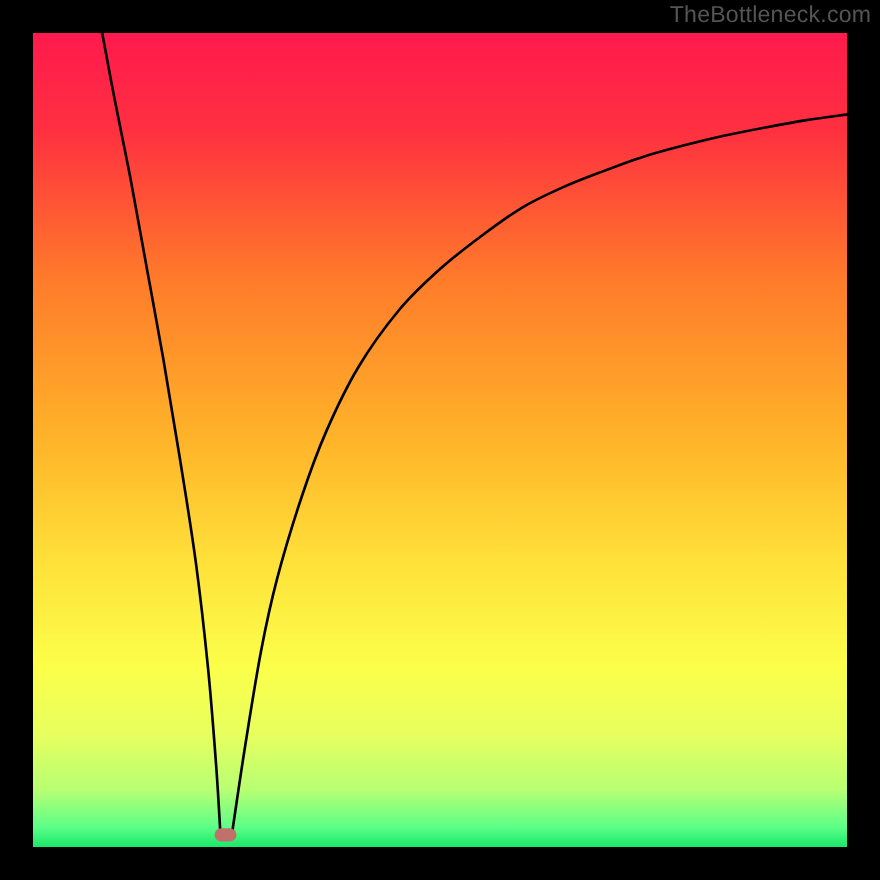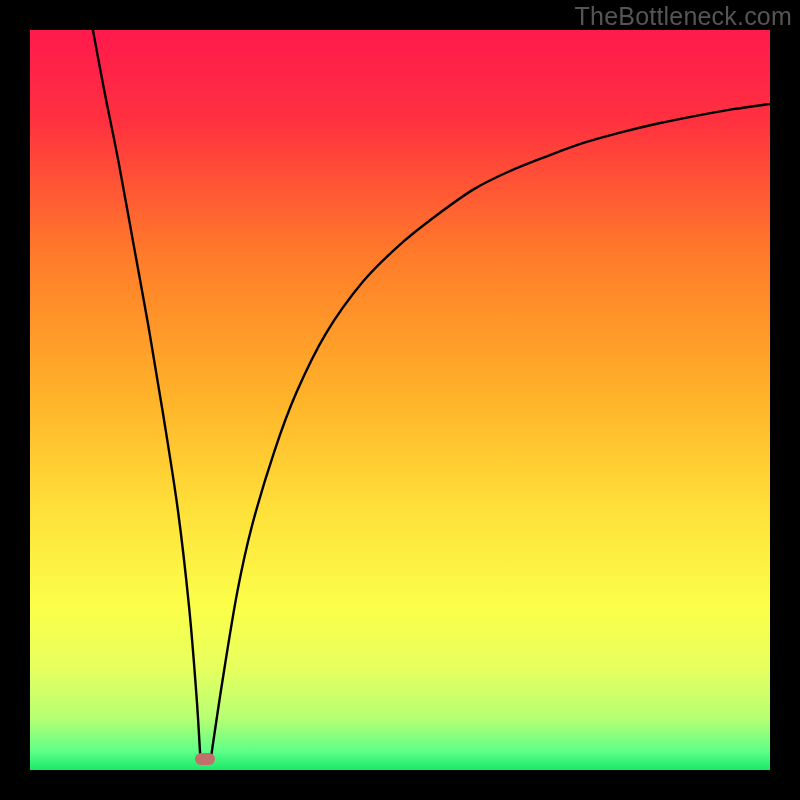--- a/index.html
+++ b/index.html
@@ -15,21 +15,21 @@
     position: relative;
     width: 800px;
     height: 800px;
     background: #000;
   }
   .watermark {
     position: absolute;
     top: 2px;
     right: 8px;
     color: #555;
-    font-size: 25px;
+    font-size: 21px;
     font-weight: 500;
     letter-spacing: 0.2px;
     z-index: 3;
   }
   .plot {
     position: absolute;
     left: 30px;
     top: 30px;
     width: 740px;
     height: 740px;

